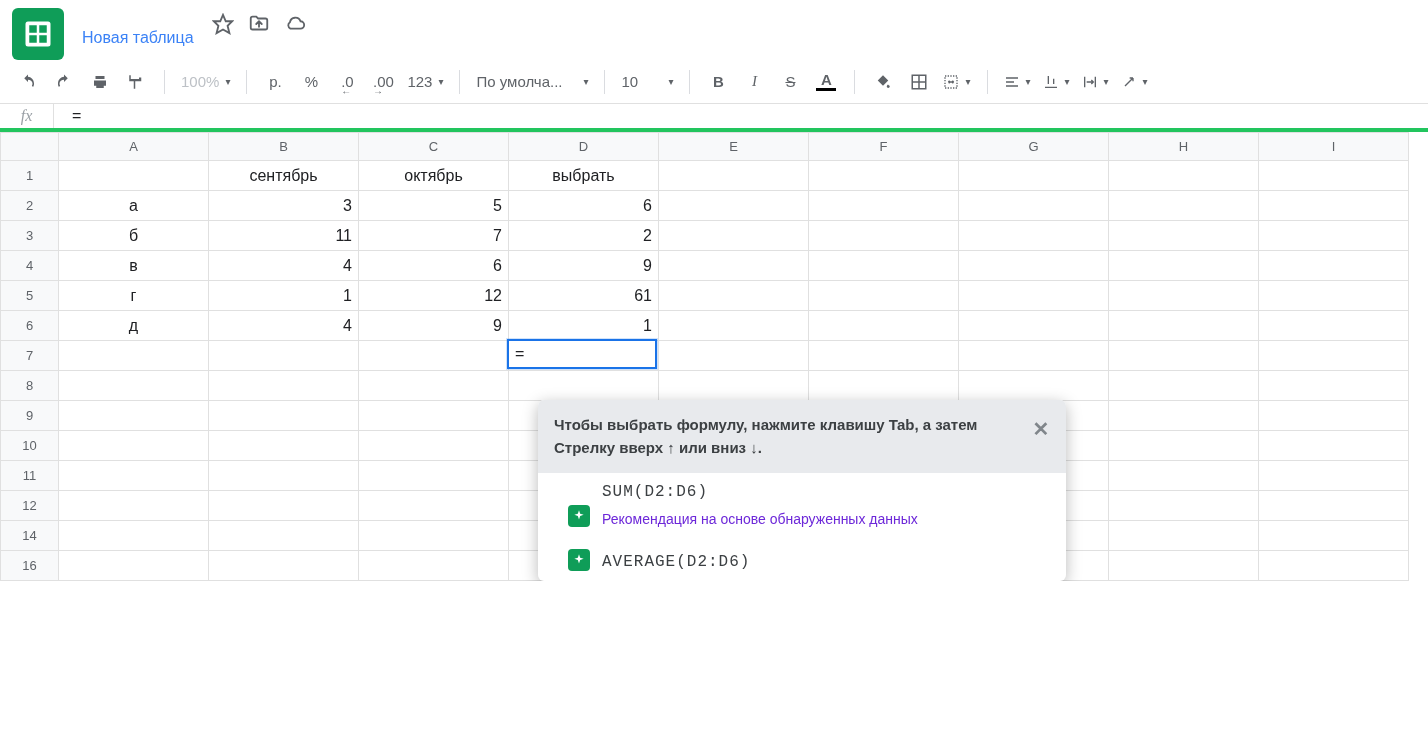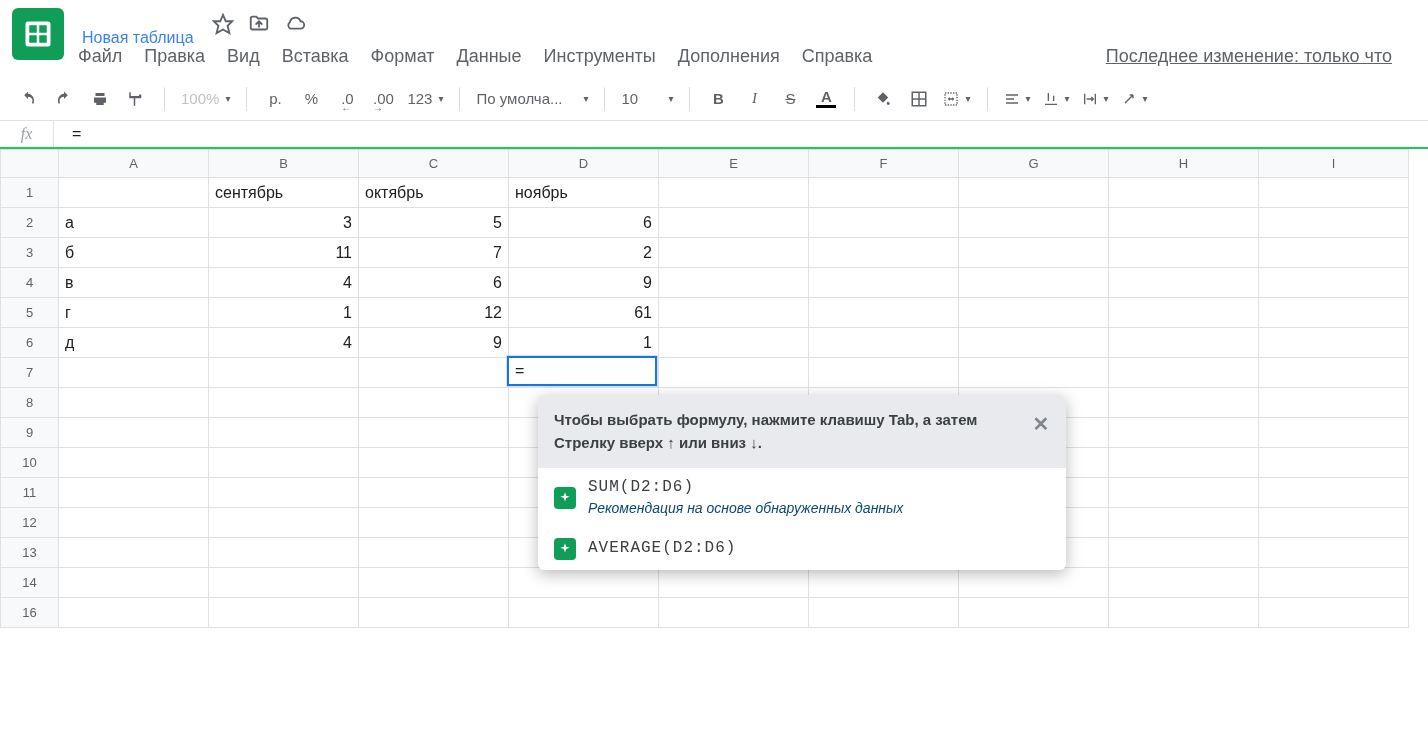--- a/index.html
+++ b/index.html
@@ -16,46 +16,46 @@
   .menu-item { font-size:18px; color:#5f6368; cursor:pointer; }
   .last-change { font-size:18px; color:#5f6368; text-decoration:underline; cursor:pointer; margin-left:auto; margin-right:24px; }
   
   .toolbar { display:flex; align-items:center; height:44px; padding:0 12px; border-bottom:1px solid #e0e0e0; gap:4px; }
   .tbtn { min-width:32px; height:30px; display:flex; align-items:center; justify-content:center; color:#5f6368; cursor:pointer; border-radius:2px; padding:0 4px; font-size:15px; }
   .tsep { width:1px; height:24px; background:#dadce0; margin:0 8px; }
   .tdd::after { content:"▾"; font-size:10px; color:#5f6368; margin-left:6px; }
   .tbtn svg { width:18px; height:18px; }
   .text-color-underline { border-bottom:3px solid #000; padding-bottom:1px; line-height:14px; width:20px; text-align:center; font-weight:bold; }
   
-  .fbar { display:flex; align-items:center; height:28px; border-bottom:2px solid #22c55e; }
+  .fbar { display:flex; align-items:center; height:28px; border-bottom:4px solid #22c55e; }
   .fx { width:54px; text-align:center; font-style:italic; font-family:Georgia,serif; color:#9aa0a6; font-size:16px; border-right:1px solid #e0e0e0; height:100%; display:flex; align-items:center; justify-content:center; }
   .fval { padding-left:18px; font-size:16px; color:#202124; }
   .fval .cursor { display:inline-block; width:1px; height:16px; background:transparent; vertical-align:middle; }
   
   .grid { position:relative; user-select:none; }
   table.sheet { border-collapse:collapse; table-layout:fixed; }
   table.sheet th, table.sheet td { border:1px solid #e0e0e0; }
   th.corner { width:58px; height:28px; background:#f8f9fa; }
   th.colh { height:28px; background:#f8f9fa; font-weight:normal; color:#5f6368; font-size:13px; }
   th.rowh { width:58px; height:30px; background:#f8f9fa; font-weight:normal; color:#5f6368; font-size:13px; text-align:center; }
   td.cell { height:30px; padding:0 6px; font-size:16px; vertical-align:middle; }
   td.num { text-align:right; }
-  td.txt { text-align:left; }
+  td.txt { text-align:center; }
   
   .active-cell-border { position:absolute; border:2px solid #1a73e8; pointer-events:none; box-shadow:0 0 0 1px rgba(26,115,232,.2); }
   .active-cell-input { position:absolute; font-size:16px; color:#202124; background:#fff; padding:4px 6px; }
   
   .sugpop { position:absolute; width:528px; background:#fff; border-radius:6px; box-shadow:0 4px 16px rgba(0,0,0,.28); overflow:hidden; }
   .sug-head { background:#e8eaed; padding:14px 44px 14px 16px; font-size:15px; color:#3c4043; font-weight:600; position:relative; line-height:1.5; }
   .sug-close { position:absolute; right:10px; top:14px; color:#80868b; cursor:pointer; font-size:20px; width:30px; height:30px; display:flex; align-items:center; justify-content:center; }
-  .sug-item { padding:10px 16px; display:flex; gap:12px; cursor:pointer; align-items:center; }
+  .sug-item { padding:10px 30px; display:flex; gap:12px; cursor:pointer; align-items:flex-end; }
   .sug-ico { width:22px; height:22px; border-radius:4px; background:#0f9d58; display:flex; align-items:center; justify-content:center; color:#fff; flex:0 0 auto; margin-top:2px; }
   .sug-body { flex:1; }
   .sug-formula { font-family:"Courier New",monospace; font-size:16px; color:#3c4043; letter-spacing:1px; }
-  .sug-hint { font-size:14px; color:#0c4a6e; margin-top:4px;font-style:italic; }
+  .sug-hint { font-size:14px; color:#6d28d9; margin-top:10px; }
 </style>
 </head>
 <body>
 
 <div class="hdr">
   <div class="logo">
     <svg viewBox="0 0 24 24">
         <rect x="2" y="2" width="20" height="20" rx="2" fill="#fff"></rect>
         <rect x="5" y="5" width="6" height="6" fill="#0f9d58"></rect>
         <rect x="13" y="5" width="6" height="6" fill="#0f9d58"></rect>
@@ -76,32 +76,20 @@
             <path d="M3 6a2 2 0 012-2h4l2 2h8a2 2 0 012 2v8a2 2 0 01-2 2H5a2 2 0 01-2-2V6z"></path>
             <path d="M12 10v5M9 12l3-3 3 3" stroke-linecap="round"></path>
           </svg>
         </span>
       <span class="title-ico">
           <svg width="22" height="22" viewBox="0 0 24 24" fill="none" stroke="#5f6368" stroke-width="2">
             <path d="M18 17a4 4 0 000-8 6 6 0 00-11.5 1A4 4 0 007 17h11z"></path>
           </svg>
         </span>
     </div>
-    <div class="menu-row">
-      <span class="menu-item">Файл</span>
-      <span class="menu-item">Правка</span>
-      <span class="menu-item">Вид</span>
-      <span class="menu-item">Вставка</span>
-      <span class="menu-item">Формат</span>
-      <span class="menu-item">Данные</span>
-      <span class="menu-item">Инструменты</span>
-      <span class="menu-item">Дополнения</span>
-      <span class="menu-item">Справка</span>
-      <span class="last-change">Последнее изменение: только что</span>
-    </div>
   </div>
 </div>
 
 <div class="toolbar">
   <div class="tbtn">
       <svg viewBox="0 0 24 24" fill="#5f6368">
         <path d="M12 5V2L7 7l5 5V9c3 0 6 2 6 5 0 1-.3 2-.8 3l1.5 1.5C20 17 20 15 20 14c0-5-4-9-8-9z"></path>
       </svg>
     </div>
   <div class="tbtn">
@@ -210,21 +198,21 @@
           <th class="colh" style="width: 150px;">H</th>
           <th class="colh" style="width: 150px;">I</th>
         </tr>
       </thead>
       <tbody>
         <tr>
           <th class="rowh">1</th>
           <td class="cell"></td>
           <td class="cell txt">сентябрь</td>
           <td class="cell txt">октябрь</td>
-          <td class="cell txt">ноябрь</td>
+          <td class="cell txt">выбрать</td>
           <td class="cell"></td>
           <td class="cell"></td>
           <td class="cell"></td>
           <td class="cell"></td>
           <td class="cell"></td>
         </tr>
         <tr>
           <th class="rowh">2</th>
           <td class="cell txt">а</td>
           <td class="cell num">3</td>
@@ -350,32 +338,20 @@
           <td class="cell"></td>
           <td class="cell"></td>
           <td class="cell"></td>
           <td class="cell"></td>
           <td class="cell"></td>
           <td class="cell"></td>
           <td class="cell"></td>
           <td class="cell"></td>
         </tr>
         <tr>
-          <th class="rowh">13</th>
-          <td class="cell"></td>
-          <td class="cell"></td>
-          <td class="cell"></td>
-          <td class="cell"></td>
-          <td class="cell"></td>
-          <td class="cell"></td>
-          <td class="cell"></td>
-          <td class="cell"></td>
-          <td class="cell"></td>
-        </tr>
-        <tr>
           <th class="rowh">14</th>
           <td class="cell"></td>
           <td class="cell"></td>
           <td class="cell"></td>
           <td class="cell"></td>
           <td class="cell"></td>
           <td class="cell"></td>
           <td class="cell"></td>
           <td class="cell"></td>
           <td class="cell"></td>
@@ -389,21 +365,21 @@
           <td class="cell"></td>
           <td class="cell"></td>
           <td class="cell"></td>
           <td class="cell"></td>
           <td class="cell"></td>
         </tr>
       </tbody>
     </table>
     <div class="active-cell-input" style="left: 509px; top: 209px; width: 148px; height: 28px;">=</div>
     <div class="active-cell-border" style="left: 507px; top: 207px; width: 150px; height: 30px;"></div>
-    <div class="sugpop" style="left: 538px; top: 246px;">
+    <div class="sugpop" style="left: 538px; top: 268px;">
       <div class="sug-head">Чтобы выбрать формулу, нажмите клавишу Tab, а затем Стрелку вверх ↑ или вниз ↓.<div class="sug-close">✕</div></div>
       <div class="sug-item">
         <div class="sug-ico">
           <svg width="14" height="14" viewBox="0 0 24 24" fill="#fff">
             <path d="M12 2l2 6 6 2-6 2-2 6-2-6-6-2 6-2 2-6z"></path>
           </svg>
         </div>
         <div class="sug-body">
           <div class="sug-formula">SUM(D2:D6)</div>
           <div class="sug-hint">Рекомендация на основе обнаруженных данных</div>

